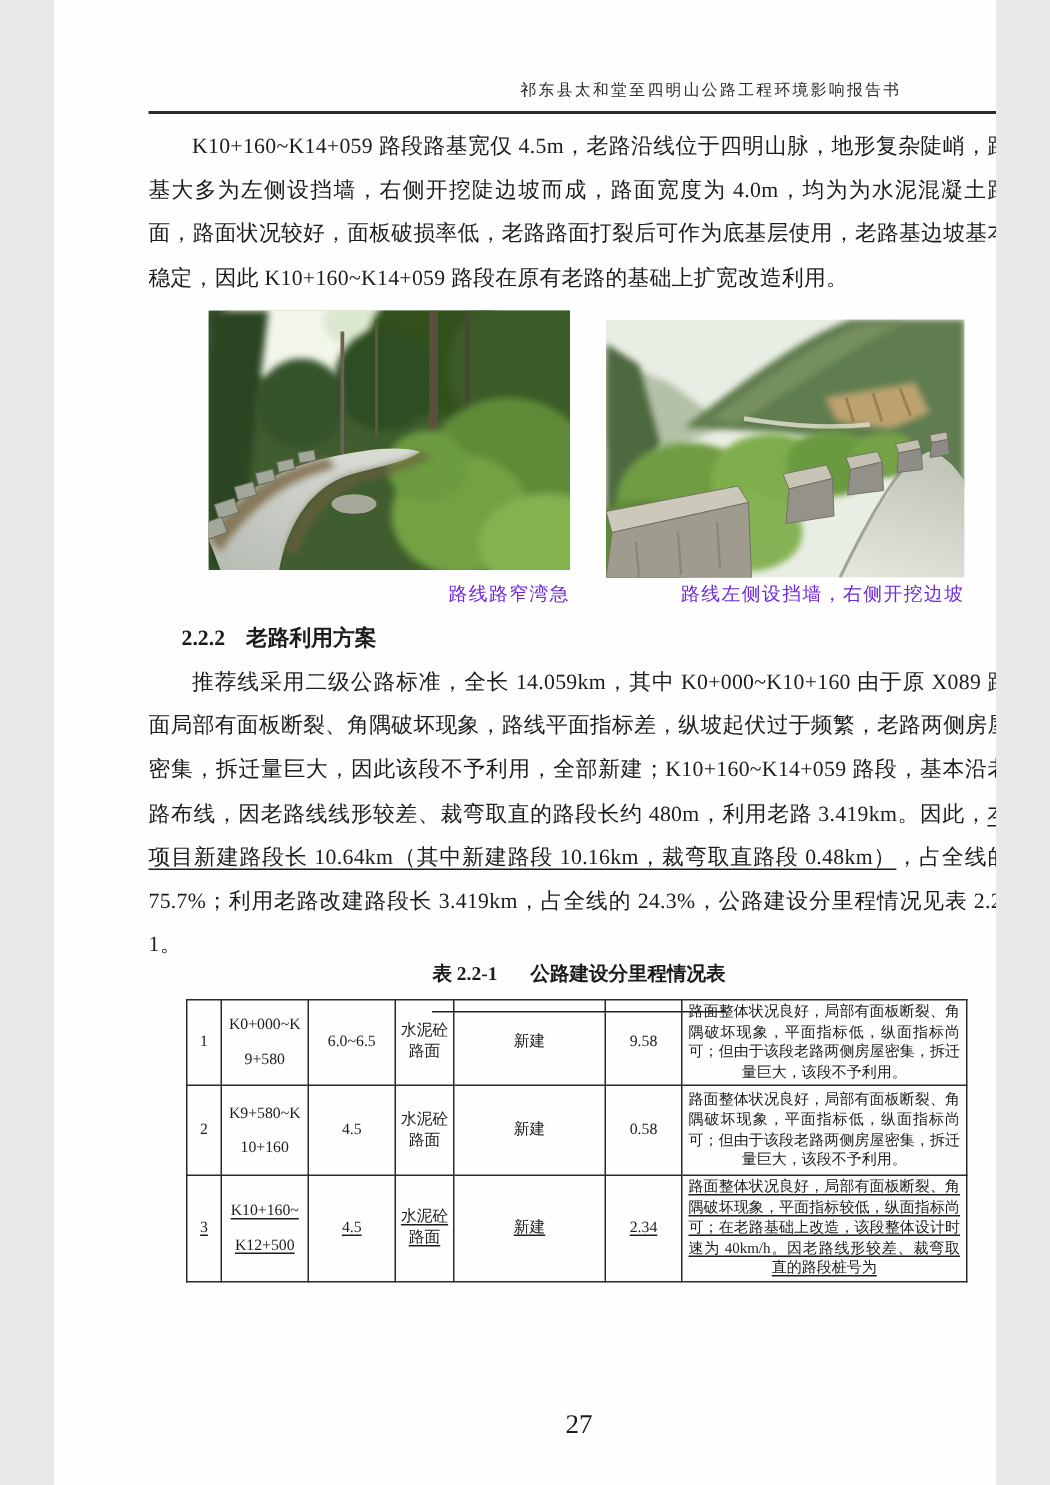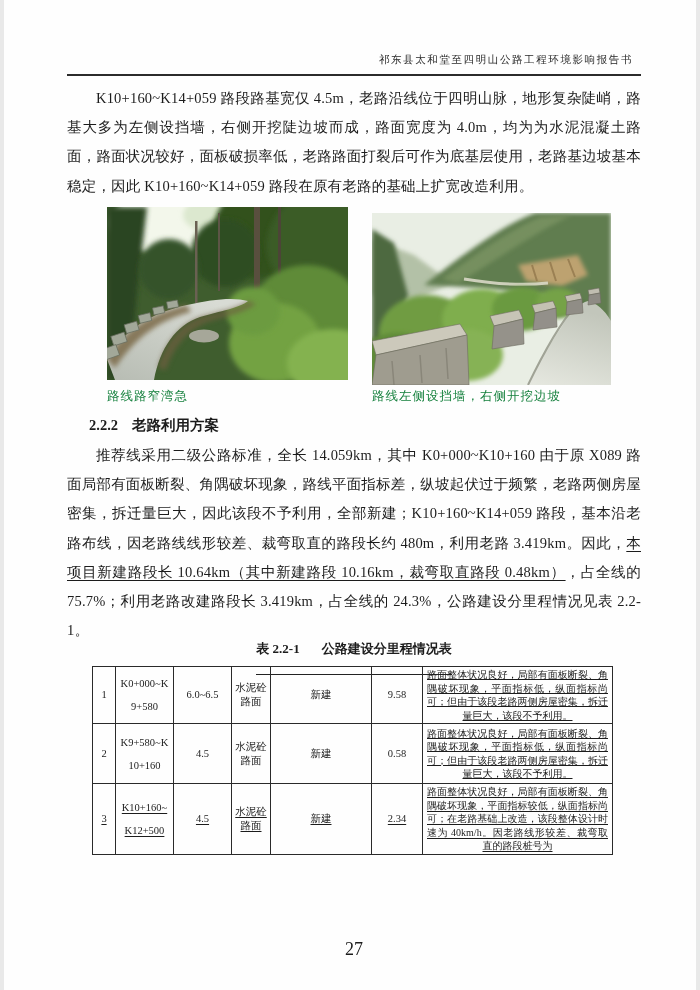--- a/index.html
+++ b/index.html
@@ -1,53 +1,53 @@
 <!DOCTYPE html>
 <html><head>
 <meta charset="utf-8">
 <style>
   html,body{margin:0;padding:0;background:#e9e9e9;}
   .page{
-    position:relative;width:692px;height:990px;background:#fefefe;
+    position:relative;width:628px;height:990px;background:#fefefe;
     font-family:"Liberation Serif","DejaVu Serif",serif;color:#1c1c1c;
     margin:0 auto;overflow:hidden;
   }
   
   .hdr{position:absolute;top:53px;right:63px;font-size:10.5px;letter-spacing:1.6px;color:#2a2a2a;}
   .hdr-rule{position:absolute;top:74px;left:63px;width:574px;height:2px;background:#2b2b2b;}
   
   .para{position:absolute;left:63px;width:574px;font-size:14.5px;line-height:29.2px;
         text-align:justify;text-indent:2em;letter-spacing:0.2px;margin:0;}
   .p1{top:84px;}
   .p2{top:441px;}
   .uline{text-decoration:underline;text-underline-offset:3px;}
   
   .fig{position:absolute;}
   .fig svg{display:block;}
   .fig-l{left:103px;top:207px;}
   .fig-r{left:368px;top:213px;}
-  .cap{position:absolute;top:388px;font-size:12.5px;letter-spacing:1px;text-align:left;color:#15803d;}
+  .cap{position:absolute;top:388px;font-size:12.5px;letter-spacing:1px;text-align:right;color:#6d28d9;}
   .cap-l{left:103px;width:241px;}
   .cap-r{left:368px;width:239px;}
   
   .sect{position:absolute;left:85px;top:416px;font-size:14.5px;font-weight:bold;margin:0;}
   .sect .gap{margin-left:14px;}
   
   .tbl-title{position:absolute;left:0;top:640px;width:700px;text-align:center;font-size:13px;font-weight:bold;margin:0;}
   .tbl-title .inner{display:inline-block;border-bottom:1.5px solid #222;padding-bottom:16px;}
   .tbl-title .gap{margin-left:22px;}
   
   .tblwrap{position:absolute;left:88px;top:666px;}
   table{border-collapse:collapse;table-layout:fixed;width:520px;font-size:10.5px;color:#1c1c1c;}
   th,td{border:1px solid #2a2a2a;text-align:center;vertical-align:middle;
         padding:1px 2px;font-weight:normal;line-height:14px;overflow:hidden;}
   th{line-height:15px;}
   .h-head{height:50px;} .h-r1{height:57px;} .h-r2{height:60px;} .h-r3{height:69px;}
   td.stake{word-break:break-all;line-height:23px;}
-  td.remark{font-size:10px;line-height:13.5px;text-align:justify;text-align-last:center;padding:1px 4px;text-decoration:underline;}
+  td.remark{font-size:10px;line-height:13.5px;text-align:justify;text-align-last:center;padding:1px 4px;}
   tr.row-u td{text-decoration:underline;text-underline-offset:2px;}
   
   .pgnum{position:absolute;left:0;top:939px;width:700px;text-align:center;font-size:18px;}
 </style>
 </head>
 <body>
 
 <div class="page">
 
   <div class="hdr">祁东县太和堂至四明山公路工程环境影响报告书</div>

